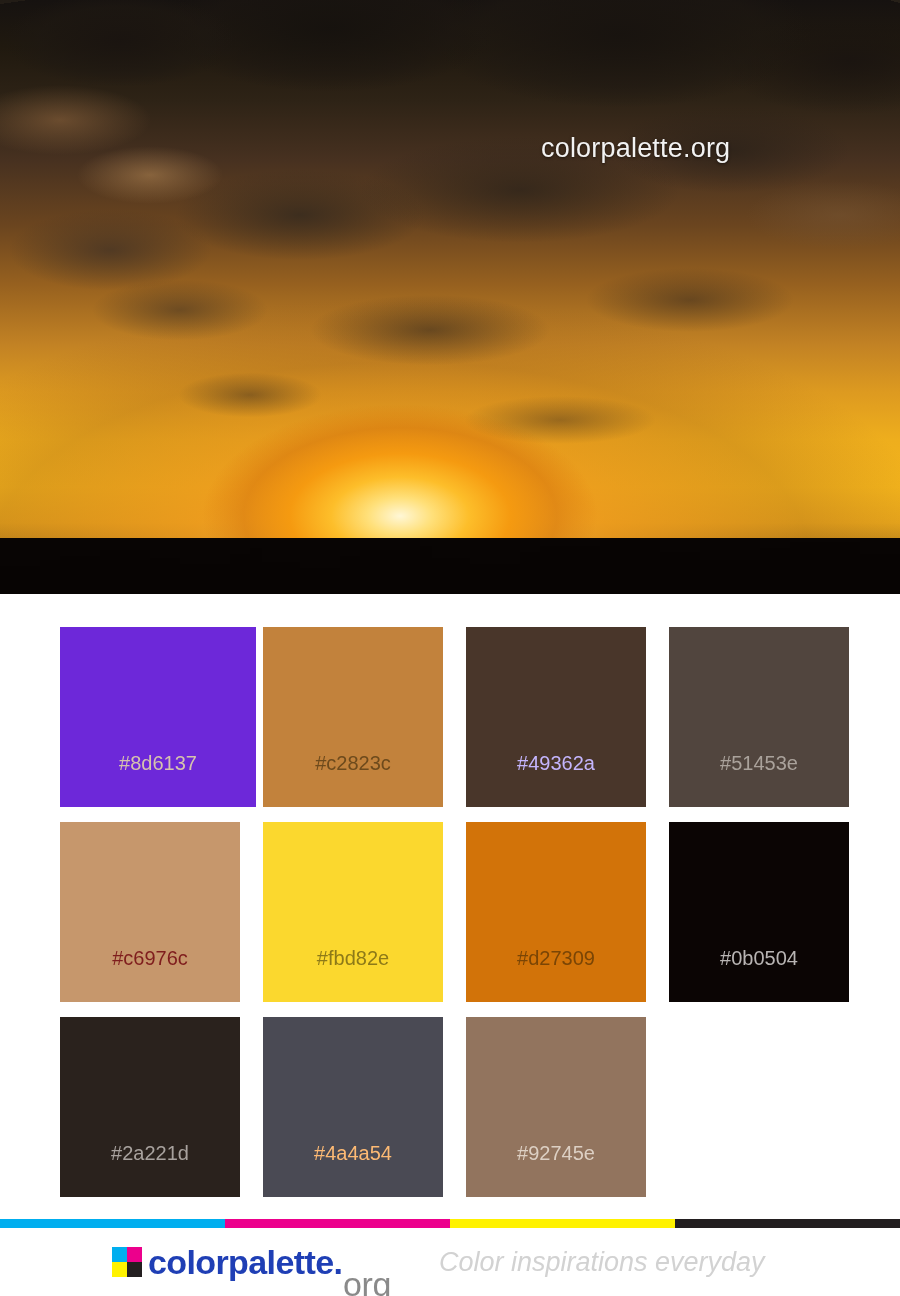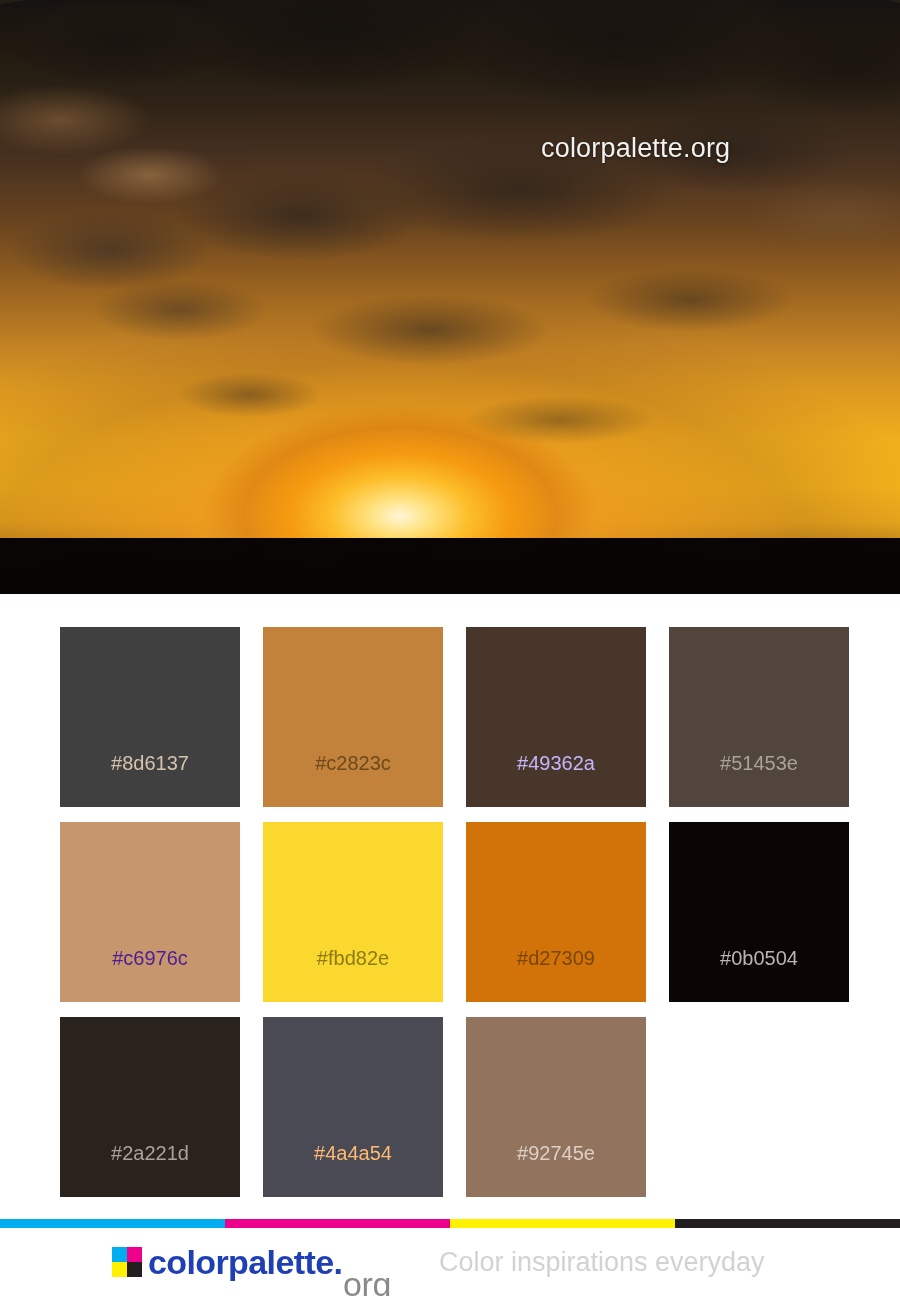--- a/index.html
+++ b/index.html
@@ -176,54 +176,55 @@
     font-size: 34px;
     color: #8a8a8a;
     font-weight: normal;
     letter-spacing: -0.4px;
     font-family: "Liberation Sans", sans-serif;
     margin-top: 44px;
   }
   .tagline {
     margin-left: 48px;
     font-size: 27px;
+    font-style: italic;
     color: #d2d2d2;
     font-family: "Liberation Sans", sans-serif;
   }
 </style>
 </head>
 <body>
 
 <div class="hero">
   <div class="sky"></div>
   <div class="clouds"></div>
   <div class="rays"></div>
   <div class="skyline">
     <svg viewBox="0 0 900 56" preserveAspectRatio="none" aria-hidden="true">
       <path fill="#070403" d="M0,56 L0,28 L40,28 L40,22 L60,22 L60,18 L100,18 L100,12 L150,12 L150,20 L180,20 L180,26 L230,26 L230,16 L250,16 L250,10 L262,10 L262,24 L300,24 L300,30 L340,30 L340,18 L360,18 L360,12 L420,12 L420,8 L432,8 L432,20 L470,20 L470,26 L520,26 L520,14 L540,14 L540,8 L600,8 L600,2 L660,2 L660,14 L700,14 L700,22 L760,22 L760,10 L790,10 L790,4 L860,4 L860,16 L900,16 L900,56 Z"></path>
     </svg>
   </div>
   <div class="hero-watermark">colorpalette.org</div>
 </div>
 
 <div class="palette">
-    <div class="swatch" style="background: #404040;">
+    <div class="swatch" style="background: #6d28d9; padding-left: 16px;">
       <div class="swatch-label" style="color: rgb(214, 195, 173);">#8d6137</div>
     </div>
     <div class="swatch" style="background: rgb(194, 130, 60);">
       <div class="swatch-label" style="color: rgb(109, 74, 28);">#c2823c</div>
     </div>
     <div class="swatch" style="background: rgb(73, 54, 42);">
       <div class="swatch-label" style="color: #c4b5fd;">#49362a</div>
     </div>
     <div class="swatch" style="background: rgb(81, 69, 62);">
       <div class="swatch-label" style="color: rgb(170, 162, 155);">#51453e</div>
     </div>
     <div class="swatch" style="background: rgb(198, 151, 108);">
-      <div class="swatch-label" style="color: #4c1d95;">#c6976c</div>
+      <div class="swatch-label" style="color: #7f1d1d;">#c6976c</div>
     </div>
     <div class="swatch" style="background: rgb(251, 216, 46);">
       <div class="swatch-label" style="color: rgb(141, 122, 24); margin-top: 36px;">#fbd82e</div>
     </div>
     <div class="swatch" style="background: rgb(210, 115, 9);">
       <div class="swatch-label" style="color: rgb(122, 69, 5);">#d27309</div>
     </div>
     <div class="swatch" style="background: rgb(11, 5, 4);">
       <div class="swatch-label" style="color: rgb(185, 181, 180);">#0b0504</div>
     </div>

